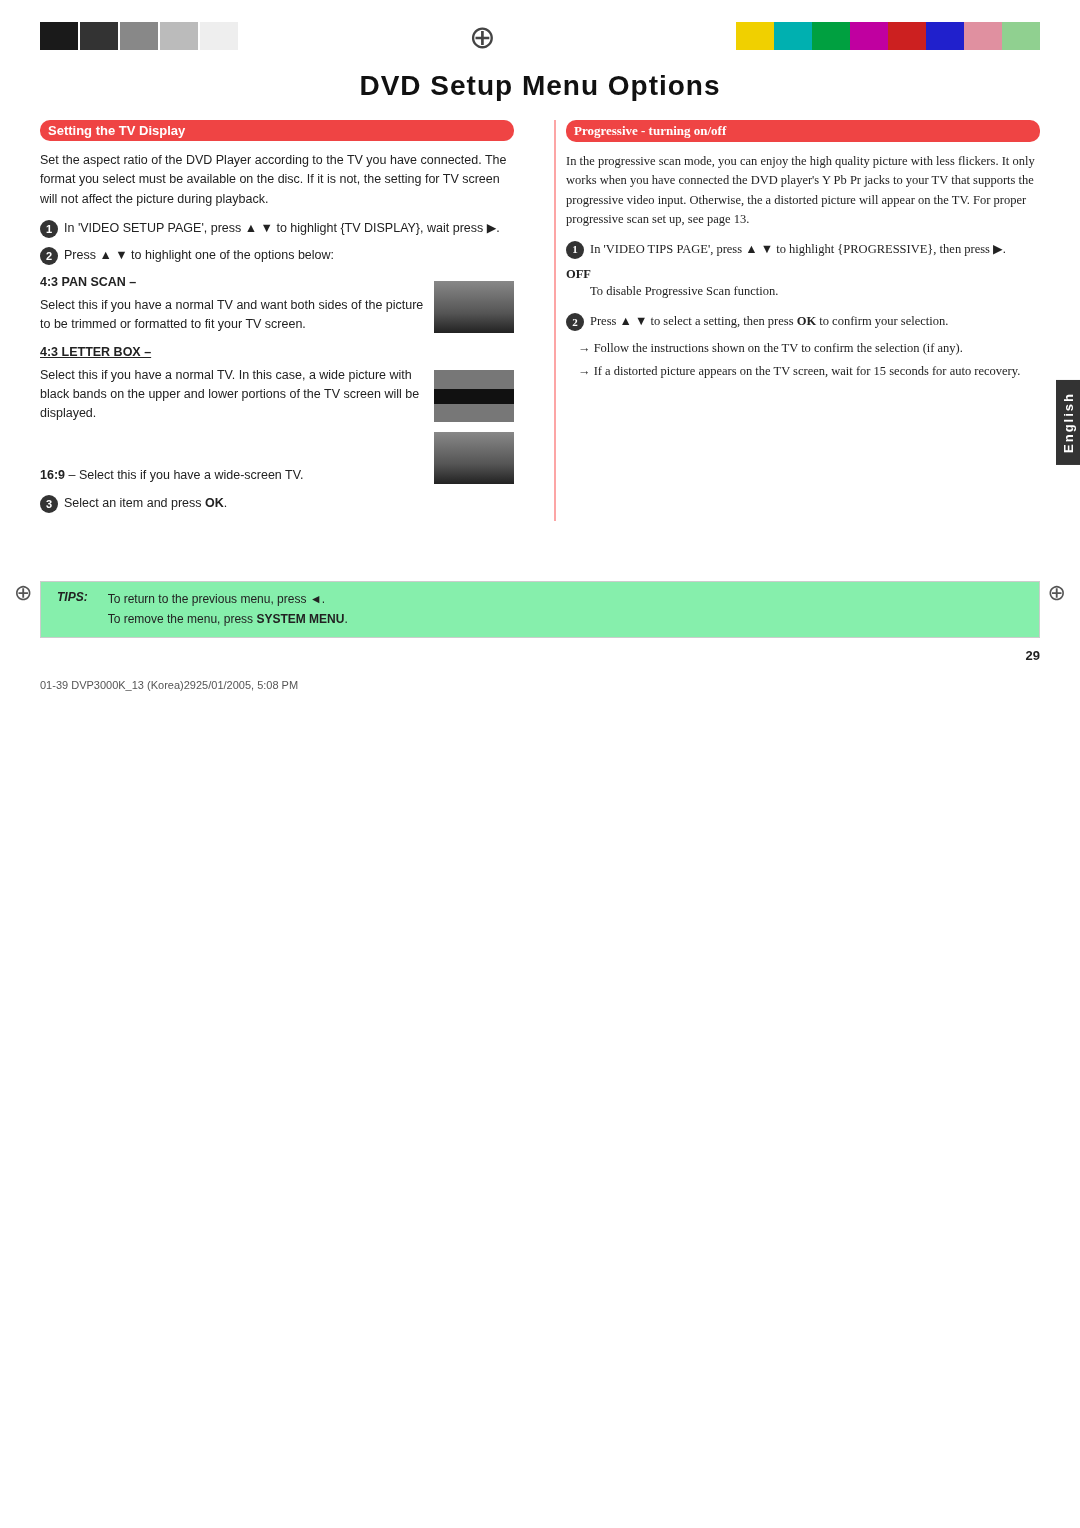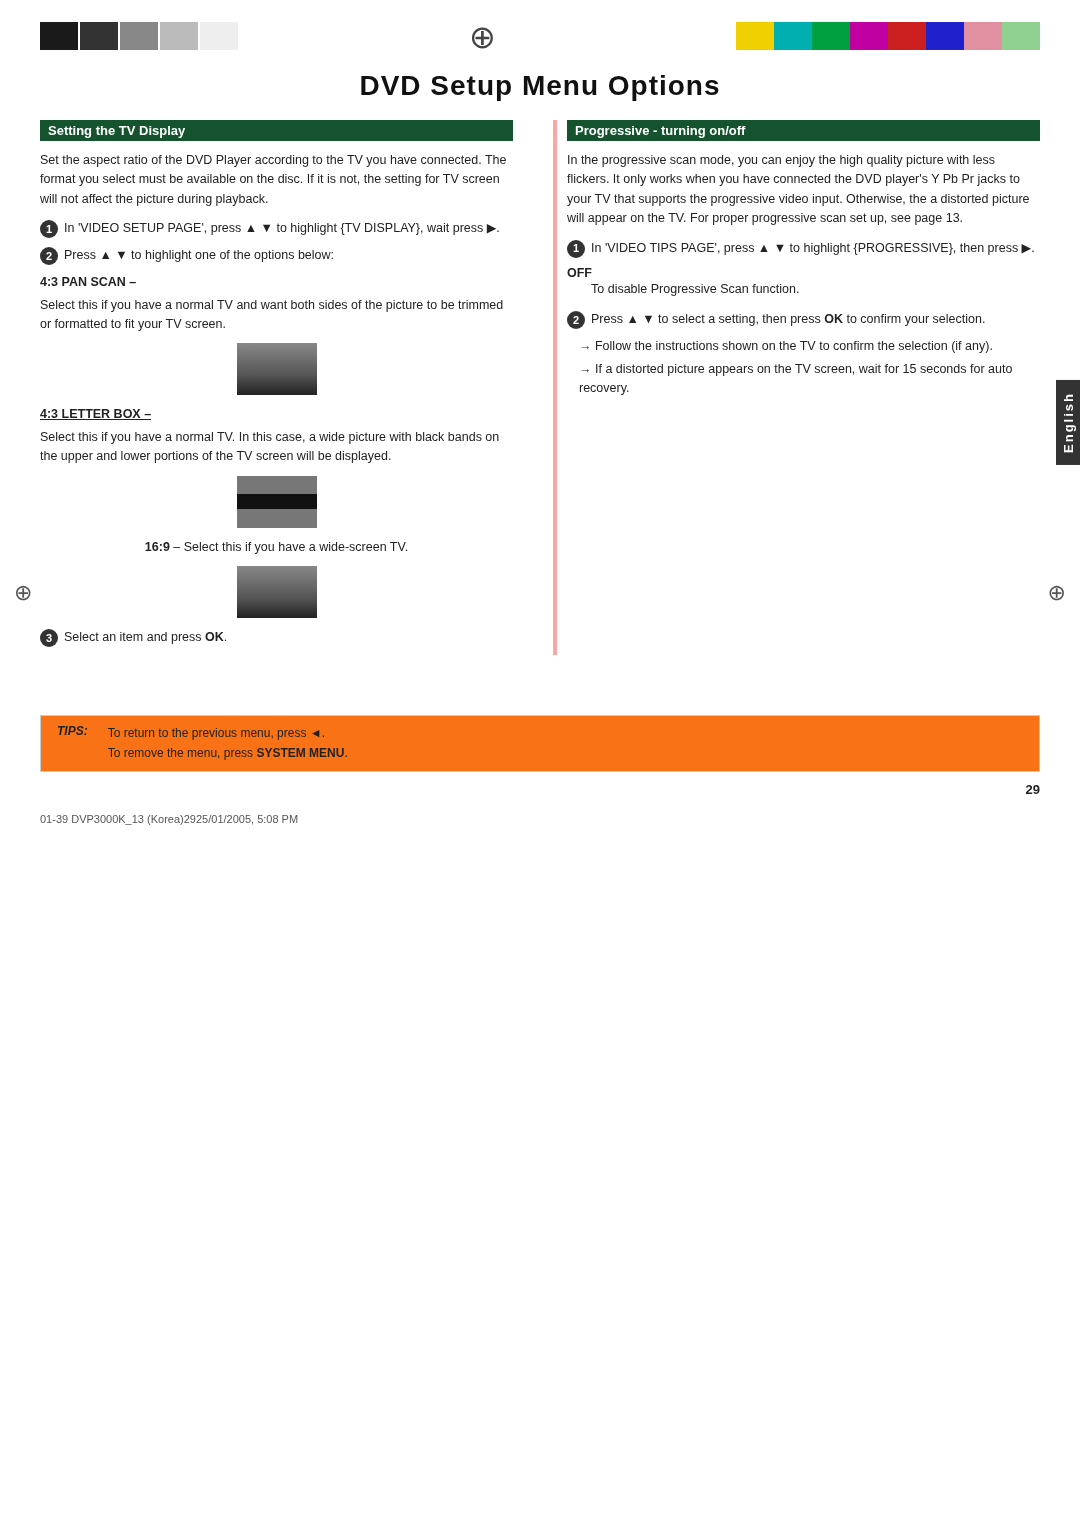--- a/index.html
+++ b/index.html
@@ -92,31 +92,33 @@
     
     .left-col {
       flex: 1;
       padding-right: 10px;
     }
 
     
     .right-col {
       flex: 1;
       padding-left: 10px;
-      border-left: 4px solid #fca5a5;
+      border-left: 2px solid #fca5a5;
+      font-family: Liberation Serif, serif;
     }
 
     
     .section-header {
-      background: #14532d;
+      background: #ef4444;
       color: #fff;
       font-weight: bold;
       font-size: 13px;
       padding: 3px 8px;
       margin-bottom: 10px;
+      border-radius: 10px;
     }
 
     .section-text {
       font-size: 12.5px;
       line-height: 1.55;
       color: #222;
       margin-bottom: 10px;
     }
 
     .step {
@@ -152,24 +154,23 @@
       font-size: 12.5px;
       margin-bottom: 4px;
     }
 
     .sub-title-underline {
       text-decoration: underline;
     }
 
     .option-block {
       display: flex;
-      align-items: center;
+      align-items: flex-end;
       margin-bottom: 10px;
       gap: 10px;
-      flex-direction: column;
     }
 
     .option-text {
       flex: 1;
       font-size: 12.5px;
       line-height: 1.5;
     }
 
     .thumb-img {
       width: 80px;
@@ -244,21 +245,21 @@
       padding: 12px 5px;
       font-size: 13px;
       font-weight: bold;
       letter-spacing: 2px;
       width: 24px;
     }
 
     
     .tips-box {
       margin: 60px 40px 10px 40px;
-      background: #f97316;
+      background: #86efac;
       border: 1px solid #ccc;
       padding: 8px 16px;
       font-size: 12px;
       display: flex;
       align-items: flex-start;
       gap: 20px;
     }
 
     .tips-label {
       font-weight: bold;

